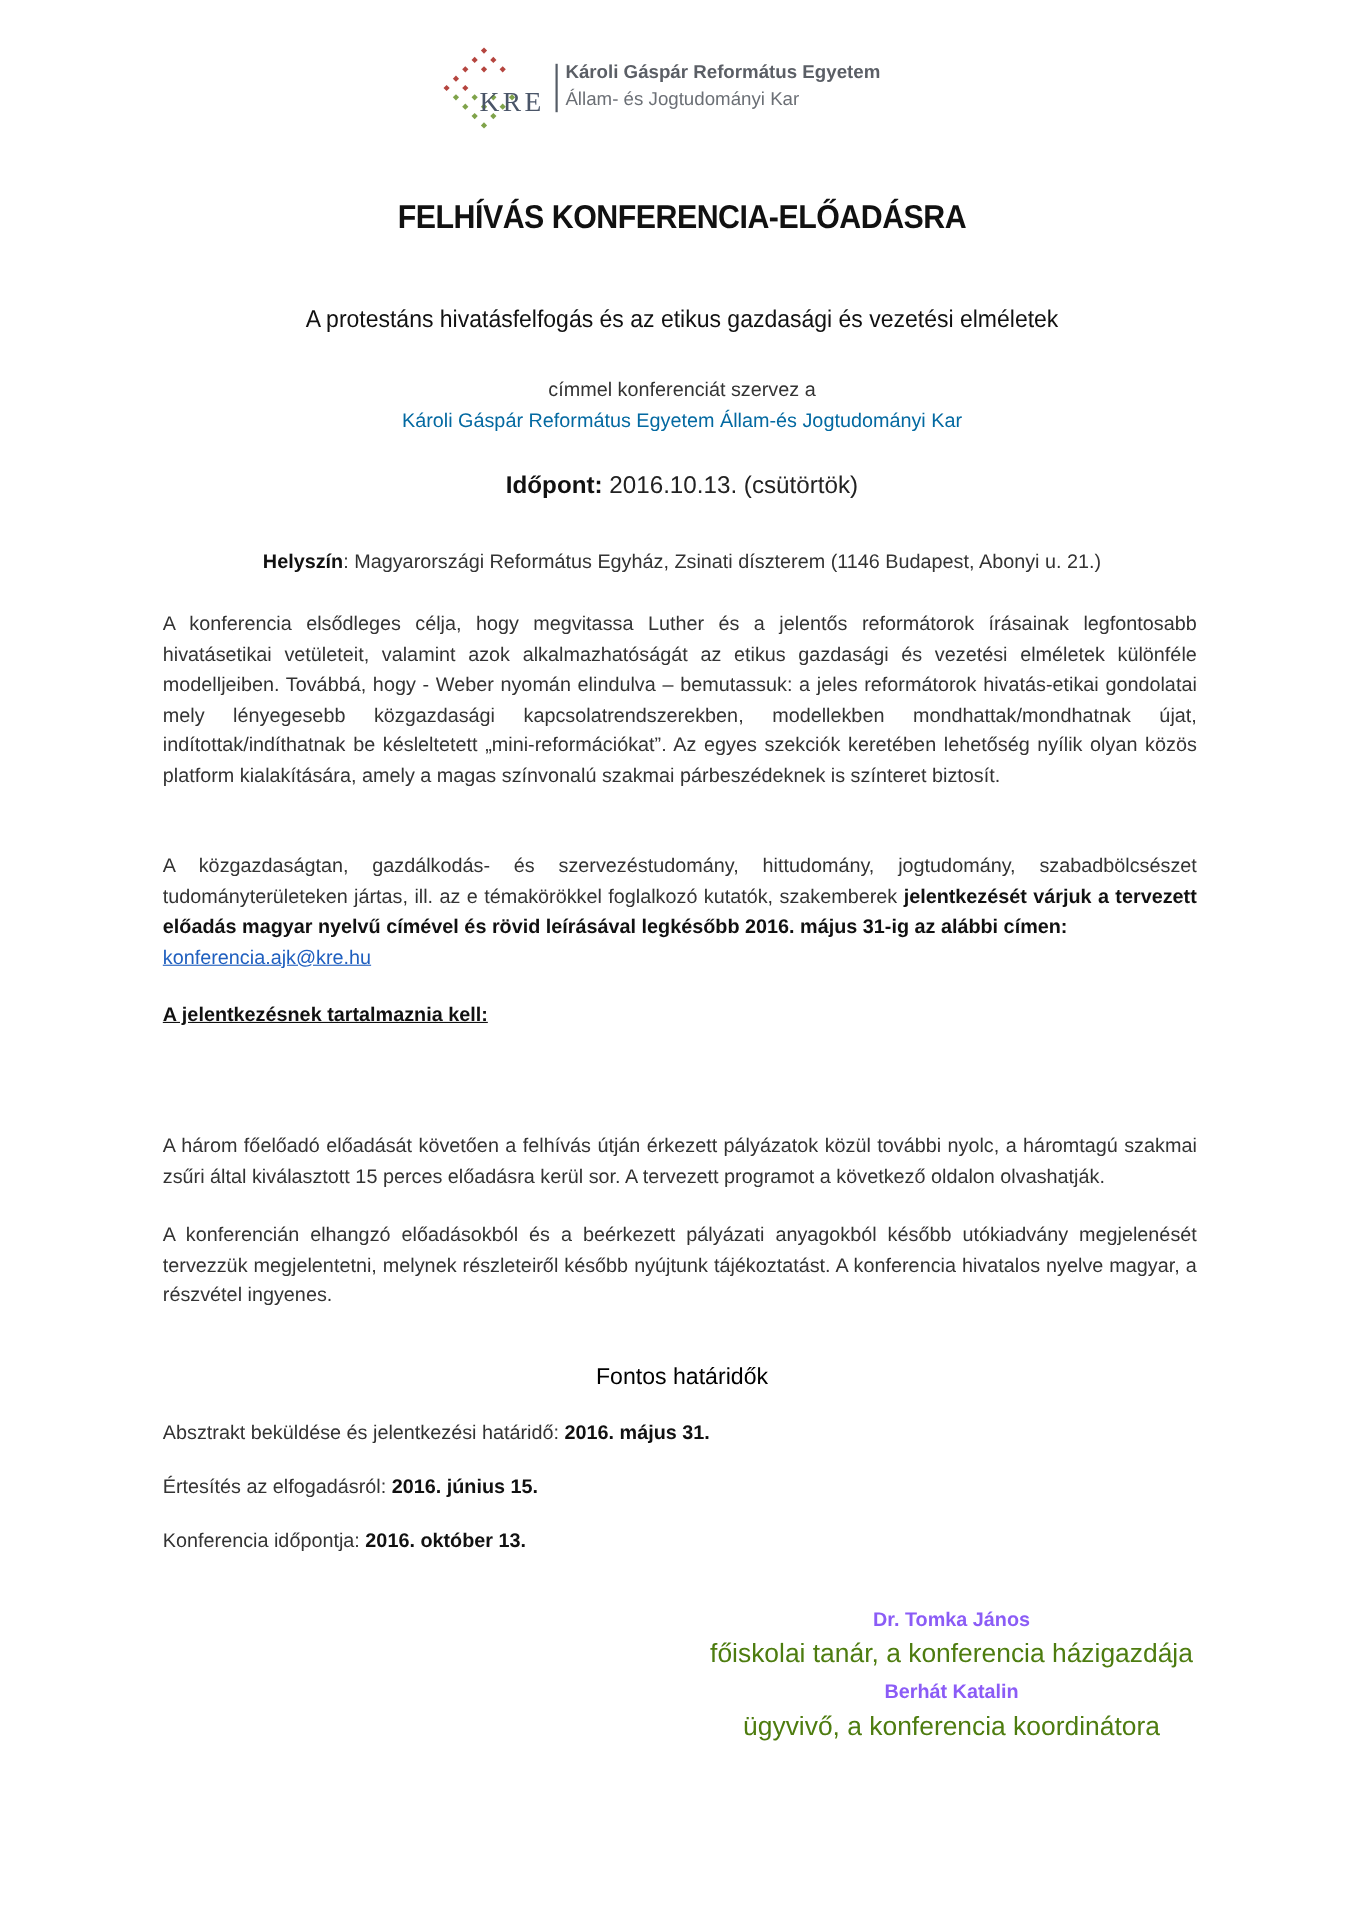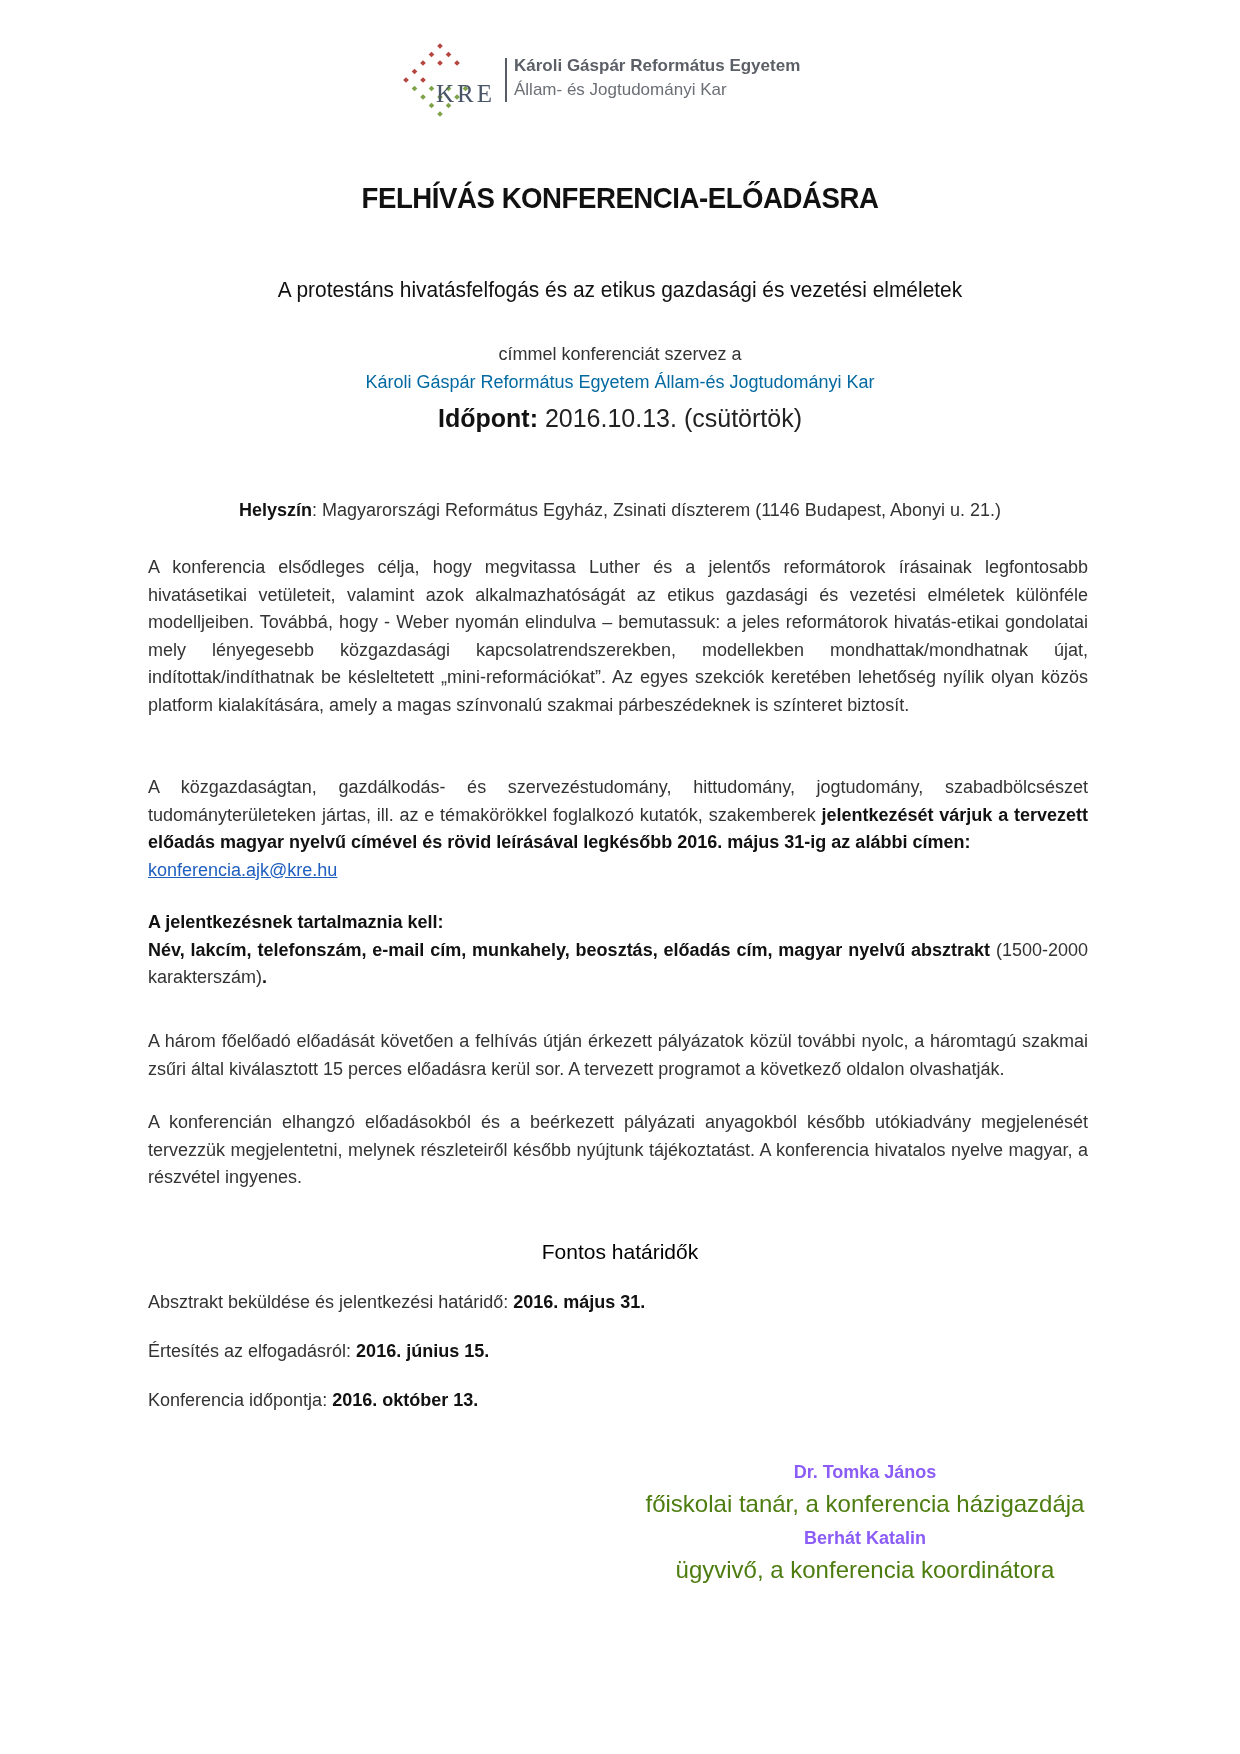--- a/index.html
+++ b/index.html
@@ -13,32 +13,32 @@
                  font-size: 25px; letter-spacing: 3px; color: #4a5568; }
   .logo-divider { position: absolute; left: 107px; top: 20px; width: 2px; height: 44px; background: #555c66; }
   .logo-line1 { position: absolute; left: 116px; top: 18px; font-size: 17px; font-weight: bold; color: #5b5f66; white-space: nowrap; }
   .logo-line2 { position: absolute; left: 116px; top: 42px; font-size: 17px; color: #6b6f75; white-space: nowrap; }
 
   .center { left: 0; width: 1240px; text-align: center; }
   #main-title { top: 181px; font-size: 30px; font-weight: bold; letter-spacing: -0.5px; color: #111; transform: scaleX(0.92); }
   #subtitle { top: 277px; font-size: 22px; color: #111; transform: scaleX(0.95); }
   #organizer1 { top: 344px; font-size: 18px; color: #333; }
   #organizer2 { top: 372px; font-size: 18px; color: #0369a1; }
-  #date-line { top: 404px; font-size: 25px; color: #222; }
+  #date-line { top: 428px; font-size: 22px; color: #222; }
   #date-line b { color: #111; }
   #venue-line { top: 500px; font-size: 18px; color: #333; }
   #venue-line b { color: #111; }
 
   .body { left: 148px; width: 940px; font-size: 18px; line-height: 27.5px; color: #333; text-align: justify; }
   .body b { color: #111; }
   #para1 { top: 554px; }
   #para2 { top: 774px; }
   #email-link { color: #1f5fbf; text-decoration: underline; }
   #req-block { top: 909px; }
-  #req-heading { font-weight: bold; color: #111; }
+  #req-heading { text-decoration: underline; font-weight: bold; color: #111; }
   #para3 { top: 1028px; }
   #para4 { top: 1109px; }
 
   #deadlines-title { top: 1240px; left: 0; width: 1240px; text-align: center; font-size: 21px; color: #000000; }
   .deadline { left: 148px; font-size: 18px; color: #333; }
   .deadline b { color: #111; }
   #dl1 { top: 1292px; }
   #dl2 { top: 1341px; }
   #dl3 { top: 1390px; }
 
@@ -98,21 +98,20 @@
 
 <div id="para1" class="abs body">A konferencia elsődleges célja, hogy megvitassa Luther és a jelentős reformátorok írásainak legfontosabb hivatásetikai vetületeit, valamint azok alkalmazhatóságát az etikus gazdasági és vezetési elméletek különféle modelljeiben. Továbbá, hogy - Weber nyomán elindulva – bemutassuk: a jeles reformátorok hivatás-etikai gondolatai mely lényegesebb közgazdasági kapcsolatrendszerekben, modellekben mondhattak/mondhatnak újat, indítottak/indíthatnak be késleltetett „mini-reformációkat”. Az egyes szekciók keretében lehetőség nyílik olyan közös platform kialakítására, amely a magas színvonalú szakmai párbeszédeknek is színteret biztosít.</div>
 
 <div id="para2" class="abs body">
   <span>A közgazdaságtan, gazdálkodás- és szervezéstudomány, hittudomány, jogtudomány, szabadbölcsészet tudományterületeken jártas, ill. az e témakörökkel foglalkozó kutatók, szakemberek </span><b>jelentkezését várjuk a tervezett előadás magyar nyelvű címével és rövid leírásával legkésőbb 2016. május 31-ig az alábbi címen:</b><br>
   <a id="email-link" href="mailto:konferencia.ajk@kre.hu">konferencia.ajk@kre.hu</a>
 </div>
 
 <div id="req-block" class="abs body">
   <div id="req-heading">A jelentkezésnek tartalmaznia kell:</div>
-  <div><b>Név, lakcím, telefonszám, e-mail cím, munkahely, beosztás, előadás cím, magyar nyelvű absztrakt</b><span> (1500-2000 karakterszám)</span><b>.</b></div>
 </div>
 
 <div id="para3" class="abs body">A három főelőadó előadását követően a felhívás útján érkezett pályázatok közül további nyolc, a háromtagú szakmai zsűri által kiválasztott 15 perces előadásra kerül sor. A tervezett programot a következő oldalon olvashatják.</div>
 <div id="para4" class="abs body">A konferencián elhangzó előadásokból és a beérkezett pályázati anyagokból később utókiadvány megjelenését tervezzük megjelentetni, melynek részleteiről később nyújtunk tájékoztatást. A konferencia hivatalos nyelve magyar, a részvétel ingyenes.</div>
 
 <div id="deadlines-title" class="abs">Fontos határidők</div>
 <div id="dl1" class="abs deadline">
   <span>Absztrakt beküldése és jelentkezési határidő: </span><b>2016. május 31.</b>
 </div>
 <div id="dl2" class="abs deadline">

